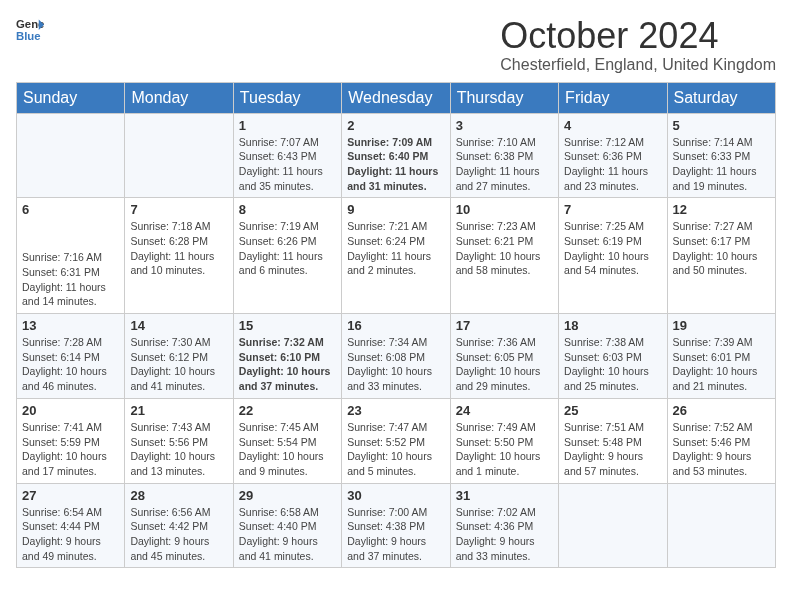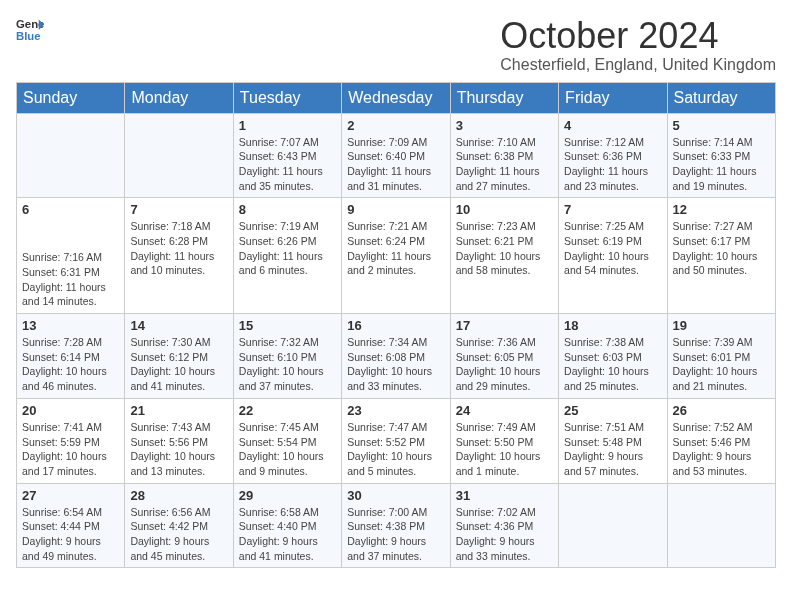--- a/index.html
+++ b/index.html
@@ -116,21 +116,21 @@
         <td class="empty-cell"></td>
         <td class="empty-cell"></td>
         <td>
           <span class="day-number">1</span>
           <div class="day-info" style="white-space: pre-line;">Sunrise: 7:07 AM
 Sunset: 6:43 PM
 Daylight: 11 hours and 35 minutes.</div>
         </td>
         <td>
           <span class="day-number">2</span>
-          <div class="day-info" style="white-space: pre-line;">Sunrise: 7:09 AM
+          <div class="day-info" style="white-space: pre-line; font-weight: bold;">Sunrise: 7:09 AM
 Sunset: 6:40 PM
 Daylight: 11 hours and 31 minutes.</div>
         </td>
         <td>
           <span class="day-number">3</span>
           <div class="day-info" style="white-space: pre-line;">Sunrise: 7:10 AM
 Sunset: 6:38 PM
 Daylight: 11 hours and 27 minutes.</div>
         </td>
         <td>
@@ -198,21 +198,21 @@
 Daylight: 10 hours and 46 minutes.</div>
         </td>
         <td>
           <span class="day-number">14</span>
           <div class="day-info" style="white-space: pre-line;">Sunrise: 7:30 AM
 Sunset: 6:12 PM
 Daylight: 10 hours and 41 minutes.</div>
         </td>
         <td>
           <span class="day-number">15</span>
-          <div class="day-info" style="white-space: pre-line;">Sunrise: 7:32 AM
+          <div class="day-info" style="white-space: pre-line; font-weight: bold;">Sunrise: 7:32 AM
 Sunset: 6:10 PM
 Daylight: 10 hours and 37 minutes.</div>
         </td>
         <td>
           <span class="day-number">16</span>
           <div class="day-info" style="white-space: pre-line;">Sunrise: 7:34 AM
 Sunset: 6:08 PM
 Daylight: 10 hours and 33 minutes.</div>
         </td>
         <td>

